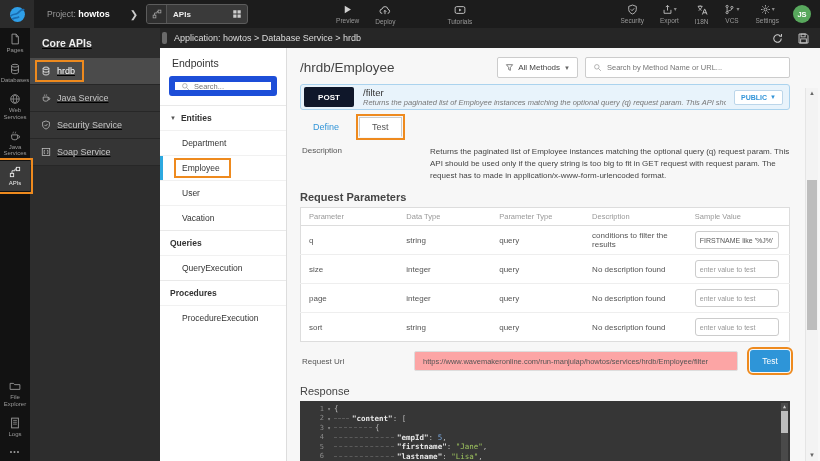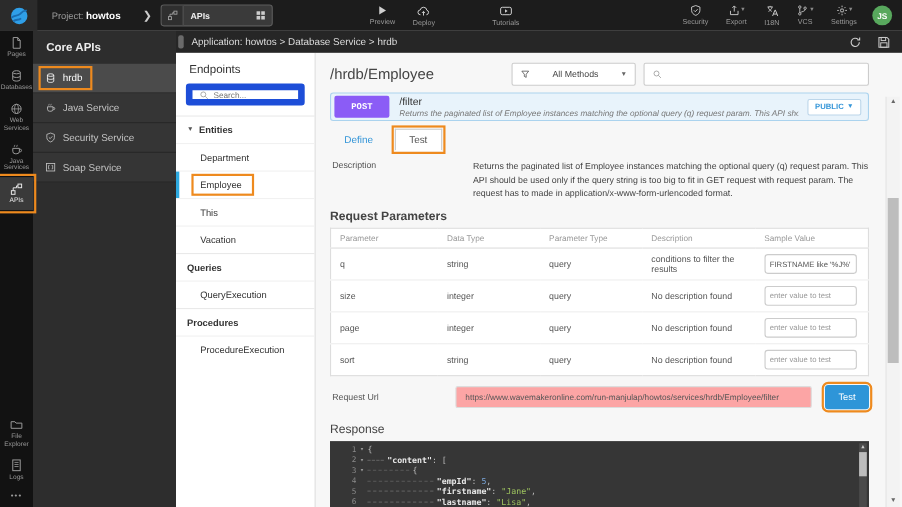--- a/index.html
+++ b/index.html
@@ -31,21 +31,21 @@
   .avatar{width:18px;height:18px;border-radius:50%;background:#58a85d;color:#fff;font-size:7.5px;font-weight:bold;display:flex;align-items:center;justify-content:center;margin:0 9px 0 14px;}
 
   
   .rail{position:absolute;top:28px;left:0;width:30px;bottom:0;background:var(--dark2);display:flex;flex-direction:column;align-items:center;z-index:20;}
   .rail-item{width:30px;padding:5px 0 4px;display:flex;flex-direction:column;align-items:center;gap:2px;color:#9a9a9a;font-size:6px;text-align:center;line-height:1.15;cursor:pointer;}
   .rail-item.active{background:#3a3a3a;color:#e8e8e8;}
   .rail-spacer{flex:1;}
   .rail-more{color:#9a9a9a;font-size:7px;letter-spacing:1px;padding:6px 0;}
 
   
-  .services{position:absolute;top:28px;left:30px;width:130px;bottom:0;background:var(--dark3);z-index:10;}
+  .services{position:absolute;top:28px;left:30px;width:130px;bottom:0;background:var(--dark3);z-index:10;text-decoration:underline;}
   .services h2{height:30px;display:flex;align-items:center;padding-left:12px;color:#ededed;font-size:10.5px;font-weight:bold;}
   .svc-item{height:27px;background:#353535;border-bottom:1px solid #272727;display:flex;align-items:center;padding-left:8px;cursor:pointer;}
   .svc-inner{display:flex;align-items:center;gap:6px;color:#c4c4c4;font-size:9px;padding:3px 6px 3px 3px;}
   .svc-item.sel{background:#4b4b4b;}
   .svc-item.sel .svc-inner{color:#fff;}
 
   
   .crumbbar{position:absolute;top:28px;left:160px;right:0;height:20px;background:var(--dark4);display:flex;align-items:center;color:#ddd;font-size:9px;z-index:15;}
   .crumb-handle{width:5px;height:12px;background:#6a6a6a;border-radius:2px;margin:0 7px 0 2px;}
   .crumb-icons{margin-left:auto;display:flex;gap:13px;margin-right:10px;color:#c9c9c9;}
@@ -60,27 +60,27 @@
   .ep-item{position:relative;padding:7px 8px 7px 17px;font-size:8.5px;color:#333;border-top:1px solid #f1f1f1;cursor:pointer;}
   .ep-item.accent::before{content:"";position:absolute;left:0;top:0;bottom:0;width:3px;background:#2da9e0;}
   .ep-item span{padding:2px 5px;}
   .ep-item .hl{padding:2px 8px 2px 5px;}
 
   
   .main{position:absolute;top:48px;left:287px;right:0;bottom:0;background:#f7f7f7;overflow:hidden;}
   .title-row{display:flex;align-items:center;margin:9px 30px 0 13px;}
   .title-row h1{font-size:13.5px;font-weight:normal;color:#444;}
   .title-tools{margin-left:auto;display:flex;gap:7px;}
-  .methods-btn{height:21px;background:#fff;border:1px solid #ccc;border-radius:2px;display:flex;align-items:center;gap:20px;padding:0 7px;font-size:8px;color:#444;cursor:pointer;}
+  .methods-btn{height:21px;background:#fff;border:1px solid #ccc;border-radius:2px;display:flex;align-items:center;gap:4px;padding:0 7px;font-size:8px;color:#444;cursor:pointer;}
   .methods-btn .car{font-size:6px;color:#666;}
   .m-search{width:205px;height:21px;background:#fff;border:1px solid #ccc;border-radius:2px;display:flex;align-items:center;gap:5px;padding:0 7px;color:#999;}
   .m-search input{border:none;outline:none;flex:1;font-size:7.5px;color:#666;font-family:inherit;background:transparent;}
 
   .endpoint-bar{margin:6px 30px 0 13px;height:26px;background:#e8f3fb;border:1px solid #abd3ee;border-radius:3px;display:flex;align-items:center;padding:0 3px;}
-  .post-btn{width:50px;height:20px;background:#8b5cf6;color:#fff;font-size:8px;font-weight:bold;border-radius:2px;display:flex;align-items:center;justify-content:center;cursor:pointer;font-family:Liberation Mono, monospace;}
+  .post-btn{width:50px;height:20px;background:#0f172a;color:#fff;font-size:8px;font-weight:bold;border-radius:2px;display:flex;align-items:center;justify-content:center;cursor:pointer;}
   .ep-path{margin-left:9px;overflow:hidden;flex:1;}
   .ep-path .p{font-size:9.5px;color:#333;}
   .ep-path .s{font-size:7.5px;font-style:italic;color:#777;white-space:nowrap;overflow:hidden;}
   .public-btn{margin:0 3px 0 8px;background:#fff;border:1px solid #bcd6ea;border-radius:2px;color:var(--blue);font-size:7px;font-weight:bold;padding:3px 6px;display:flex;align-items:center;gap:3px;cursor:pointer;white-space:nowrap;}
   .public-btn .car{font-size:6px;}
 
   .tabs{display:flex;align-items:flex-end;margin:7px 30px 0 22px;gap:16px;}
   .tab{font-size:9px;padding:4px 4px;cursor:pointer;}
   .tab.define{color:var(--blue);}
   .tab.test{background:#fff;border:1px solid #ccc;border-bottom-color:#fff;color:#555;padding:4px 12px;margin-bottom:-1px;}
@@ -469,21 +469,21 @@
         </span>
       <input placeholder="Search..." style="">
     </div>
     <div id="ep-sections">
         <div class="ep-sec">
           <span class="ep-arrow">▼</span>
           <span>Entities</span>
         </div>
         <div class="ep-item"><span class="">Department</span></div>
         <div class="ep-item accent"><span class="hl">Employee</span></div>
-        <div class="ep-item"><span class="">This</span></div>
+        <div class="ep-item"><span class="">User</span></div>
         <div class="ep-item"><span class="">Vacation</span></div>
         <div class="ep-sec">
           <span>Queries</span>
         </div>
         <div class="ep-item"><span class="">QueryExecution</span></div>
         <div class="ep-sec">
           <span>Procedures</span>
         </div>
         <div class="ep-item"><span class="">ProcedureExecution</span></div>
       </div>
@@ -501,20 +501,21 @@
             </span>
           <span>All Methods</span>
           <span class="car">▼</span>
         </div>
         <div class="m-search">
           <span class="ic">
               <svg width="9" height="9">
                 <use href="#i-search"></use>
               </svg>
             </span>
+          <input placeholder="Search by Method Name or URL..." style="">
         </div>
       </div>
     </div>
 
     <div class="endpoint-bar">
       <div class="post-btn">POST</div>
       <div class="ep-path">
         <div class="p">/filter</div>
         <div class="s">Returns the paginated list of Employee instances matching the optional query (q) request param. This API should be used ...</div>
       </div>

